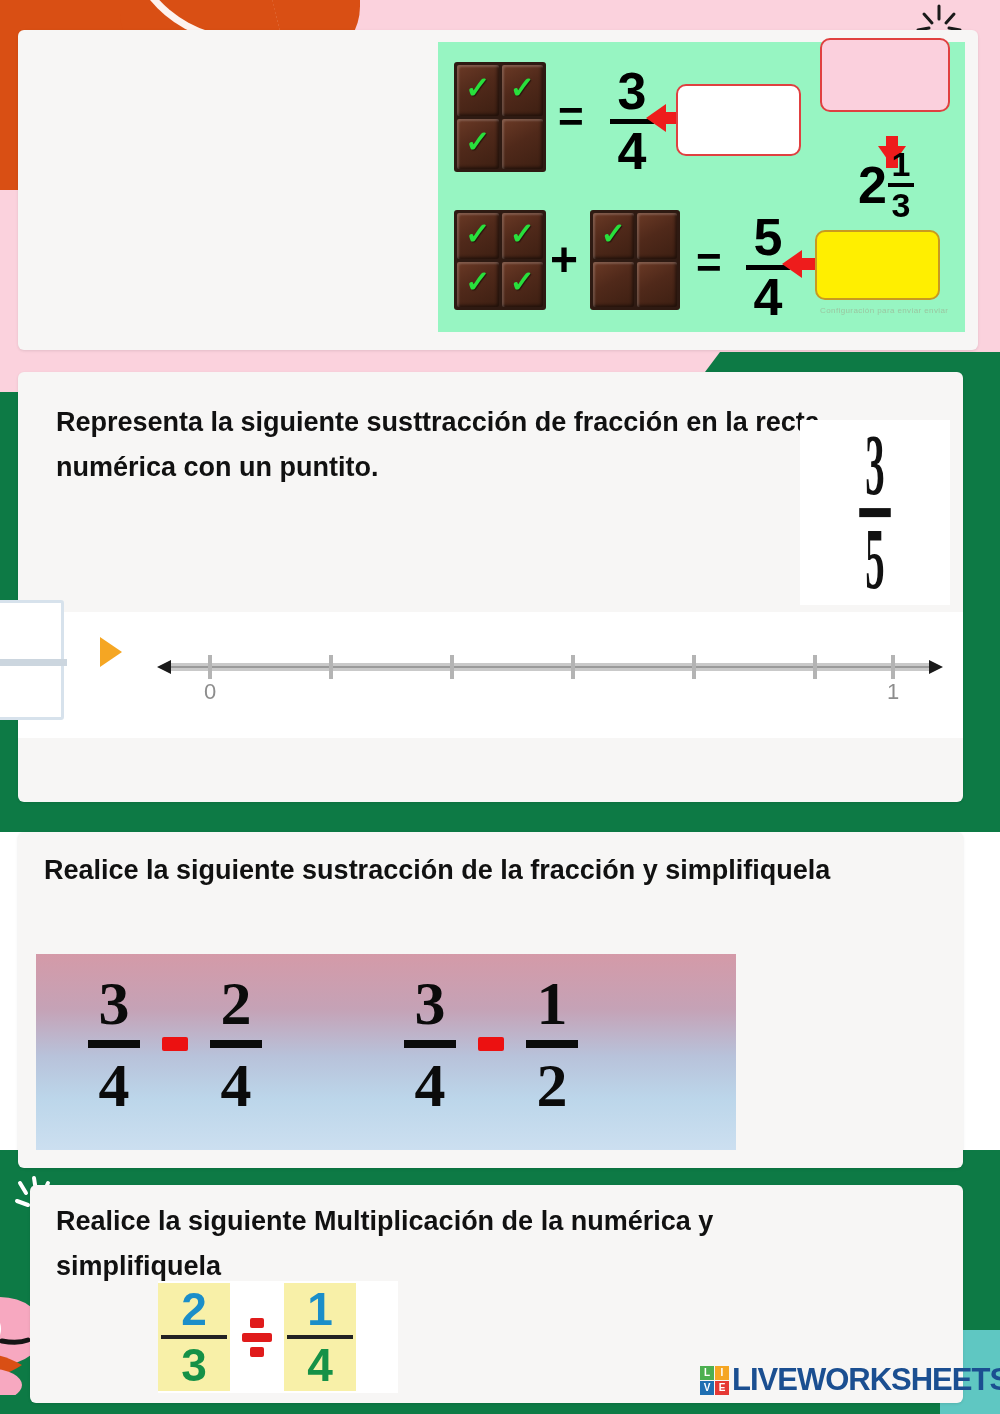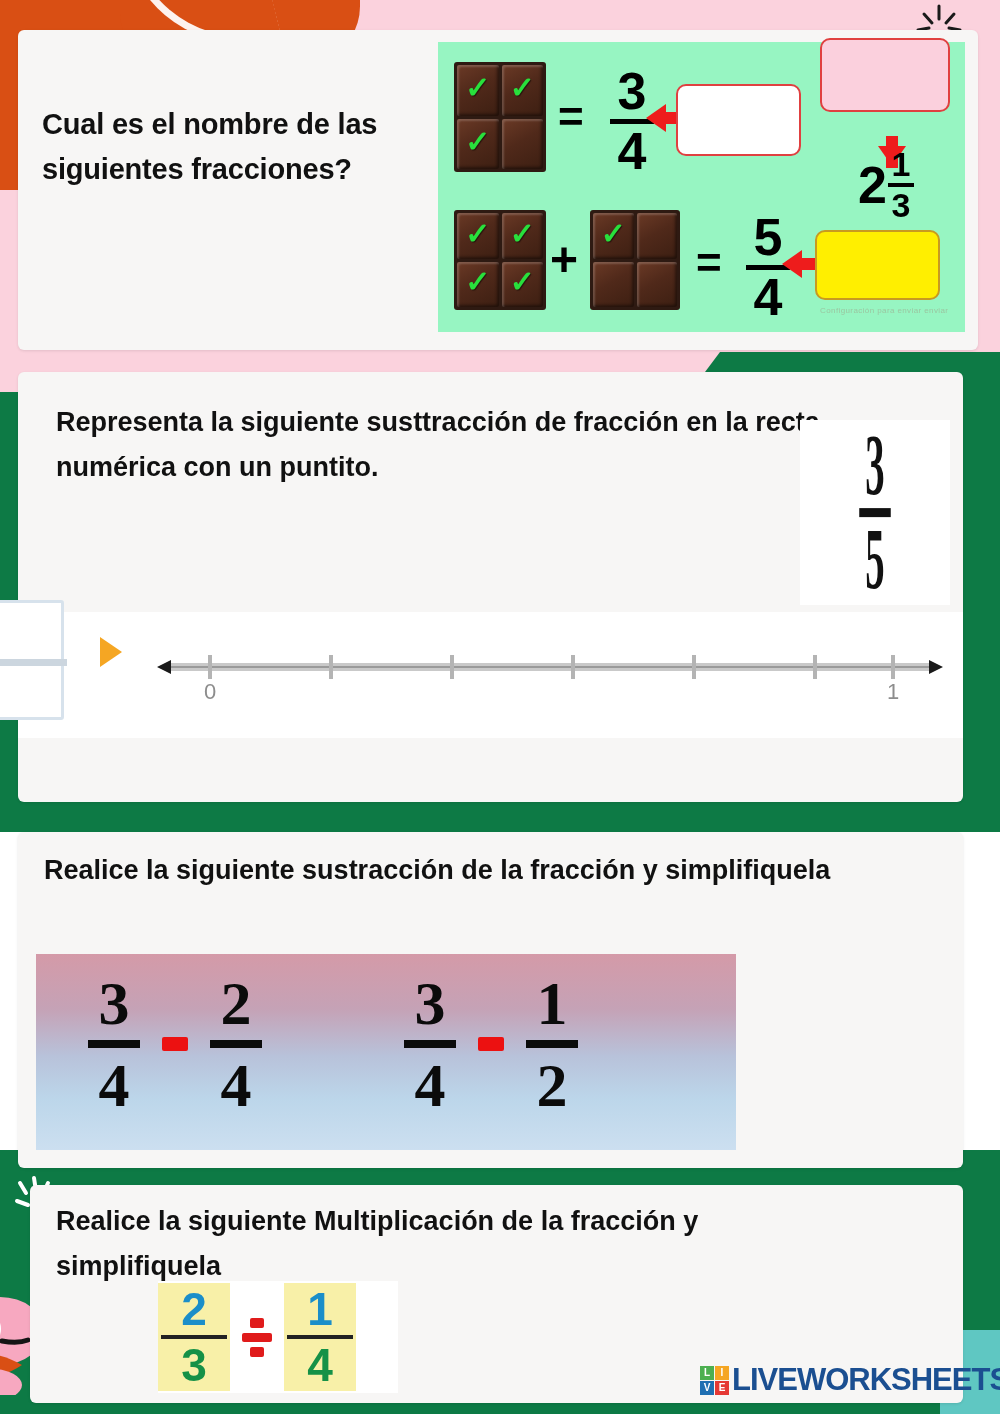--- a/index.html
+++ b/index.html
@@ -267,21 +267,20 @@
     <ellipse cx="34" cy="46" rx="44" ry="34" fill="#f7a8c0"></ellipse>
     <ellipse cx="20" cy="44" rx="15" ry="17" fill="#ffffff"></ellipse>
     <ellipse cx="20" cy="45" rx="10" ry="12" fill="#141414"></ellipse>
     <path d="M36 56 q16 3 26 -1" stroke="#141414" stroke-width="5" fill="none" stroke-linecap="round"></path>
     <path d="M-6 76 q28 -16 62 4 q-30 20 -62 8 z" fill="#d94f14"></path>
     <ellipse cx="26" cy="100" rx="30" ry="16" fill="#f7a8c0"></ellipse>
   </svg>
 
   <div class="card" id="card1">
 
-    <div class="q1-text">Cual es el nombre de las siguientes fracciones?</div>
 
     <div class="choco-panel">
 
       <div style="position:absolute;left:16px;top:20px;width:92px;height:110px;">
         <div class="choco-bar" style="width:92px;height:110px;">
           <div class="choco-cell">
               <span class="chk">✓</span>
             </div>
           <div class="choco-cell">
               <span class="chk">✓</span>
@@ -435,21 +434,21 @@
         <span class="frac-serif">
           <span>1</span>
           <span class="fbar"></span>
           <span>2</span>
         </span>
       </div>
     </div>
   </div>
 
   <div class="card" id="card4">
-    <div class="q4-text">Realice la siguiente Multiplicación de la fracción  y simplifiquela</div>
+    <div class="q4-text">Realice la siguiente Multiplicación de la numérica  y simplifiquela</div>
 
     <div class="div-expr">
       <span class="frac-yellow">
         <span class="num">2</span>
         <span class="fbar"></span>
         <span class="den">3</span>
       </span>
       <span class="div-sign">
         <span class="dot"></span>
         <span class="dbar"></span>

